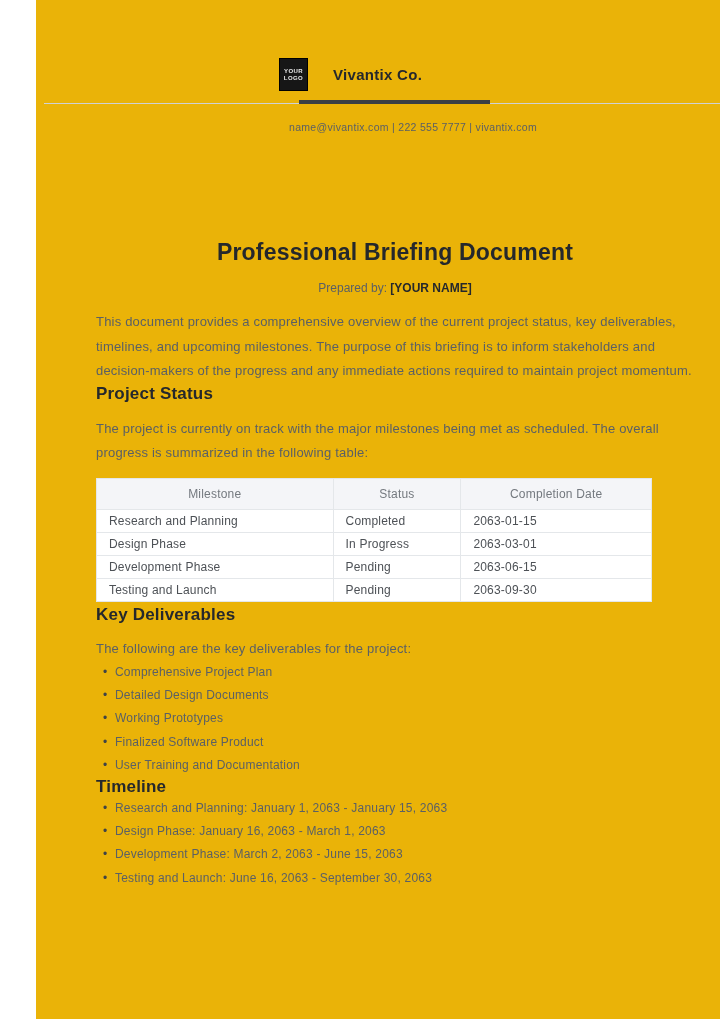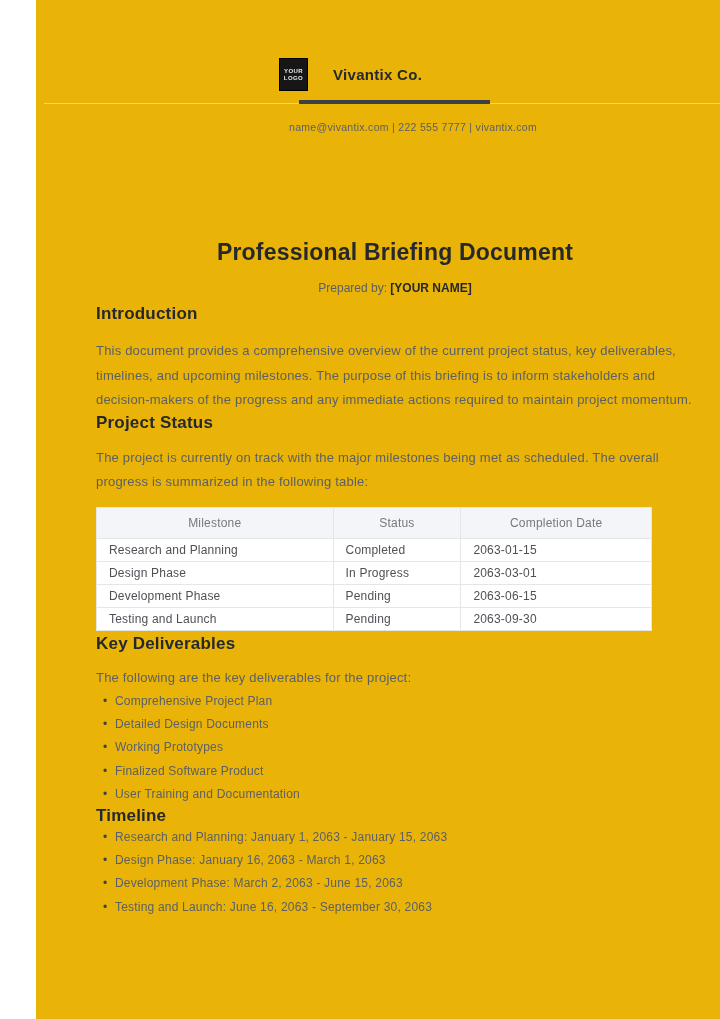--- a/index.html
+++ b/index.html
@@ -141,21 +141,20 @@
 
   <div class="doc">
 
     <h1 class="title">Professional Briefing Document</h1>
 
     <div class="prepared">
       <span>Prepared by:</span>
       <b>[YOUR NAME]</b>
     </div>
 
-    <h2 class="sec mt9">Introduction</h2>
     <p class="body mt15">This document provides a comprehensive overview of the current project status, key deliverables, timelines, and upcoming milestones. The purpose of this briefing is to inform stakeholders and decision-makers of the progress and any immediate actions required to maintain project momentum.</p>
 
     <h2 class="sec mt0">Project Status</h2>
     <p class="body mt13">The project is currently on track with the major milestones being met as scheduled. The overall progress is summarized in the following table:</p>
 
     <table class="milestones">
       <colgroup>
         <col style="width:237px">
         <col style="width:128px">
         <col style="width:191px">

